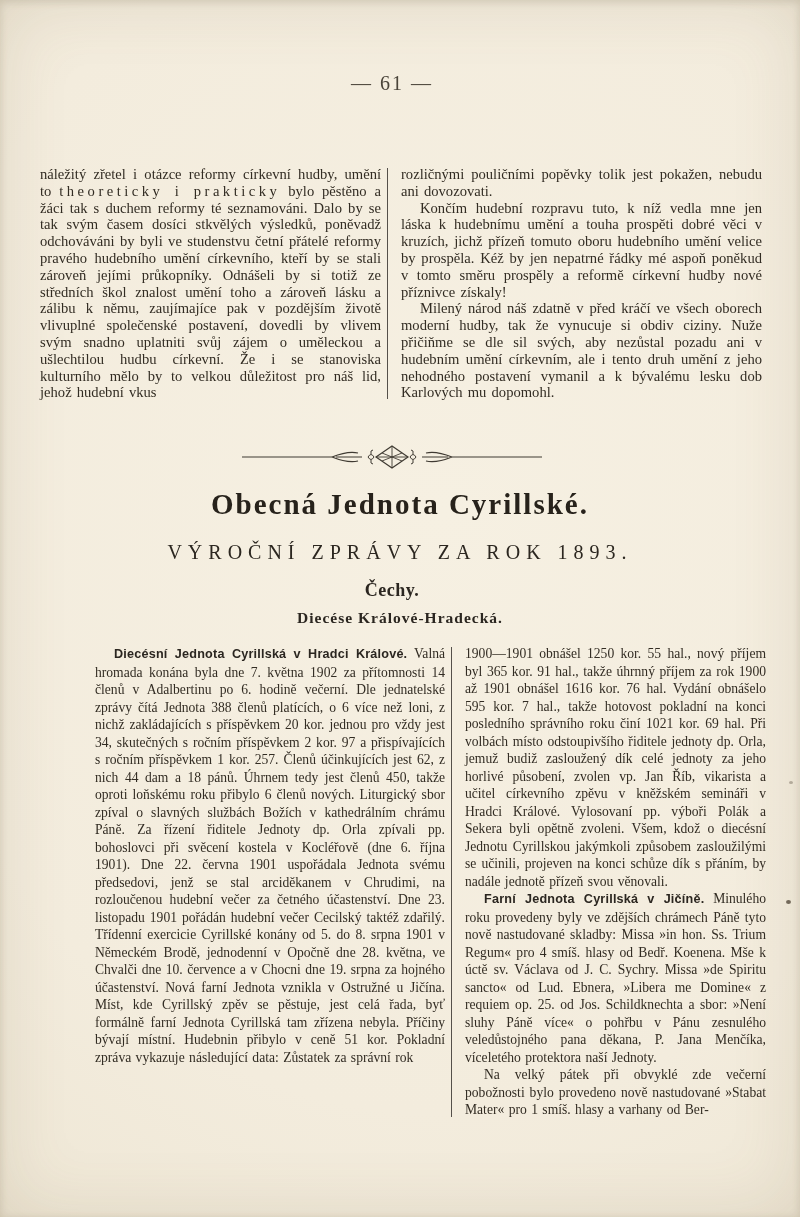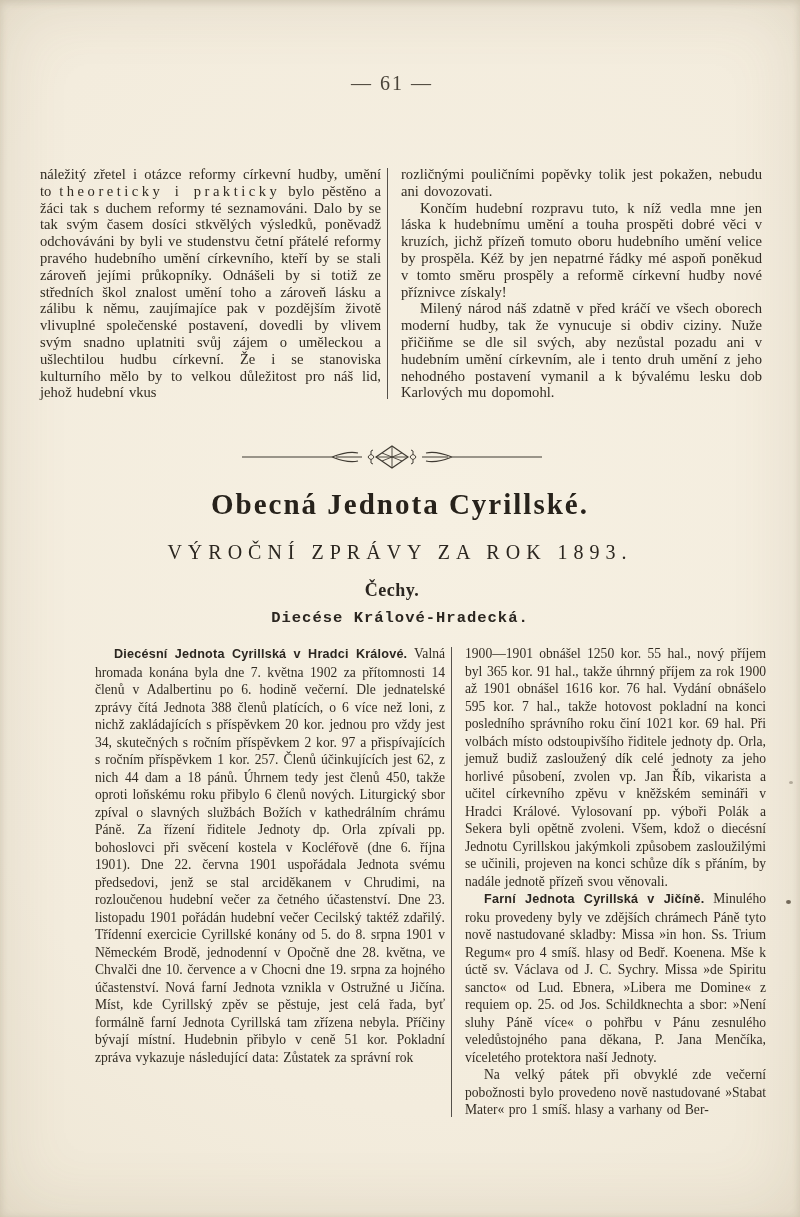--- a/index.html
+++ b/index.html
@@ -59,21 +59,21 @@
   }
   .h-region{
     position:absolute;top:580px;left:0;width:784px;margin:0;
     text-align:center;
     font-family:"Liberation Serif", serif;
     font-size:18px;font-weight:700;letter-spacing:0.5px;color:#2b2620;
   }
   .h-diocese{
     position:absolute;top:609px;left:0;width:800px;margin:0;
     text-align:center;
-    font-family:Liberation Mono, monospace;
+    font-family:Liberation Serif, serif;
     font-size:15.5px;font-weight:700;letter-spacing:1px;color:#2b2620;
   }
   
   .speck{position:absolute;border-radius:50%;background:#4a3f30;}
   .speck-1{top:900px;left:786px;width:5px;height:4px;opacity:0.75;}
   .speck-2{top:781px;left:789px;width:4px;height:3px;opacity:0.35;}
 </style>
 </head>
 <body>
 

